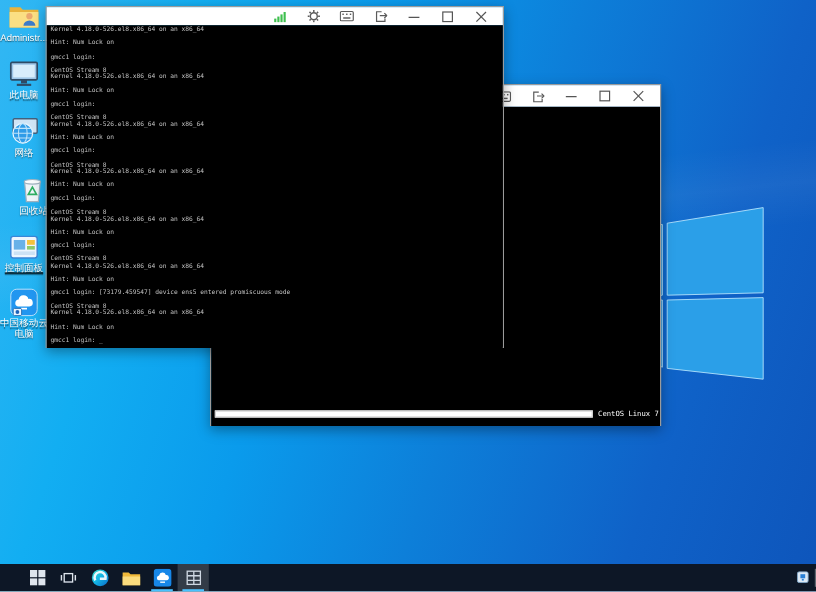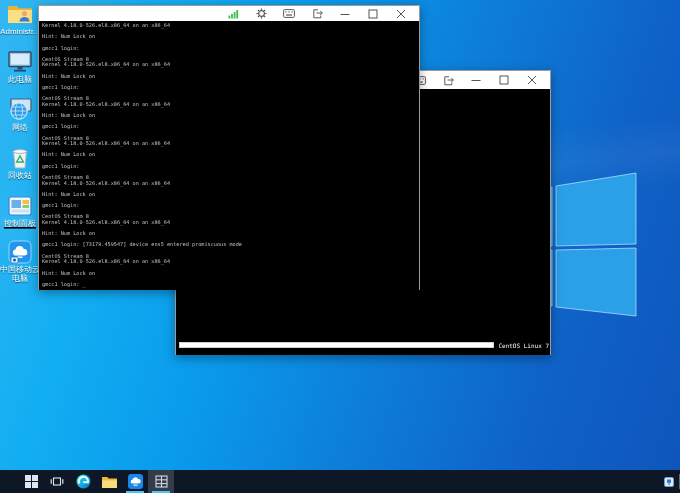--- a/index.html
+++ b/index.html
@@ -92,21 +92,21 @@
           <circle cx="12" cy="13" r="8.2" fill="#2f9ce8" stroke="#eaf6ff" stroke-width="1"></circle>
           <ellipse cx="12" cy="13" rx="3.6" ry="8.2" fill="none" stroke="#bfe4fa" stroke-width="0.9"></ellipse>
           <line x1="3.8" y1="13" x2="20.2" y2="13" stroke="#bfe4fa" stroke-width="0.9"></line>
           <line x1="4.8" y1="9" x2="19.2" y2="9" stroke="#bfe4fa" stroke-width="0.9"></line>
           <line x1="4.8" y1="17" x2="19.2" y2="17" stroke="#bfe4fa" stroke-width="0.9"></line>
         </svg>
       </div>
       <div class="dlabel">网络</div>
     </div>
 
-    <div class="dicon" style="top:146px;">
+    <div class="dicon" style="top:146px;align-items:flex-end;">
       <div class="art">
         <svg width="26" height="24" viewBox="0 0 26 24">
           <path d="M6.5,5.5 L19.5,5.5 L18,22 L8,22 Z" fill="#eef4f8" stroke="#9fb2c0" stroke-width="1"></path>
           <ellipse cx="13" cy="5.5" rx="6.8" ry="1.9" fill="#f9fbfd" stroke="#9fb2c0" stroke-width="1"></ellipse>
           <path d="M13,10 L16.4,16 L9.6,16 Z" fill="none" stroke="#2fae62" stroke-width="1.4"></path>
         </svg>
       </div>
       <div class="dlabel">回收站</div>
     </div>
 

